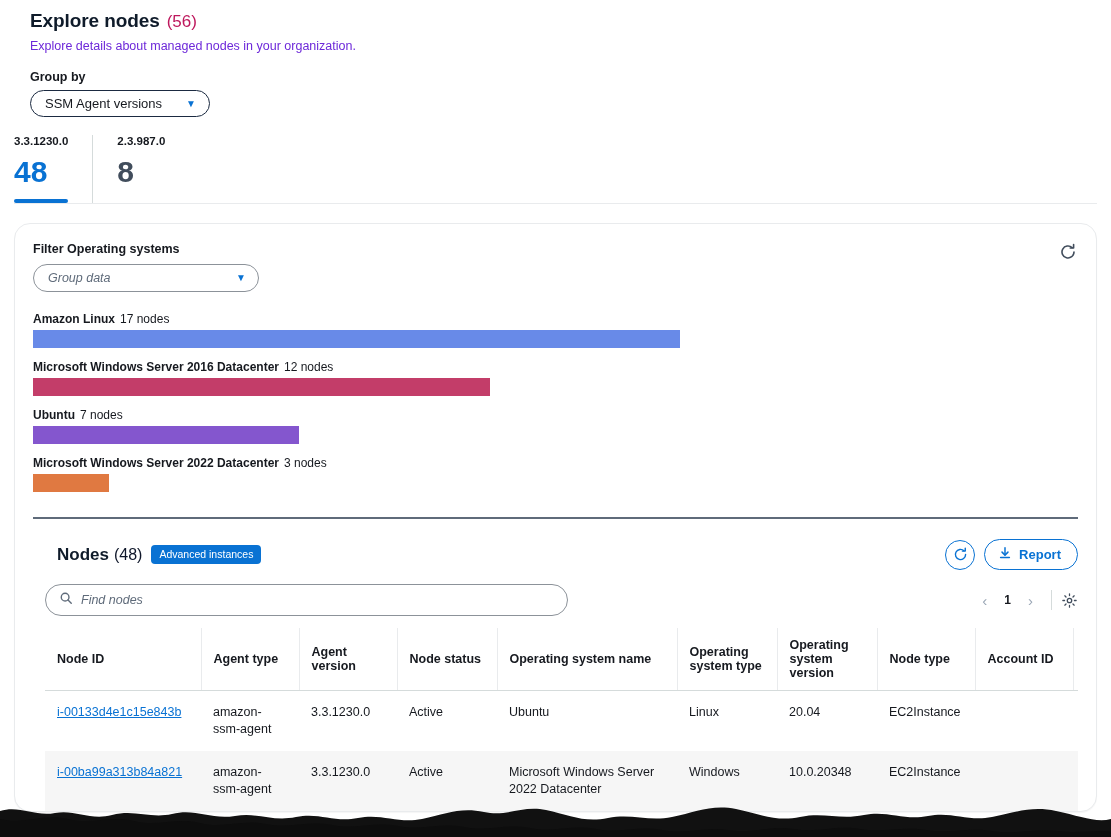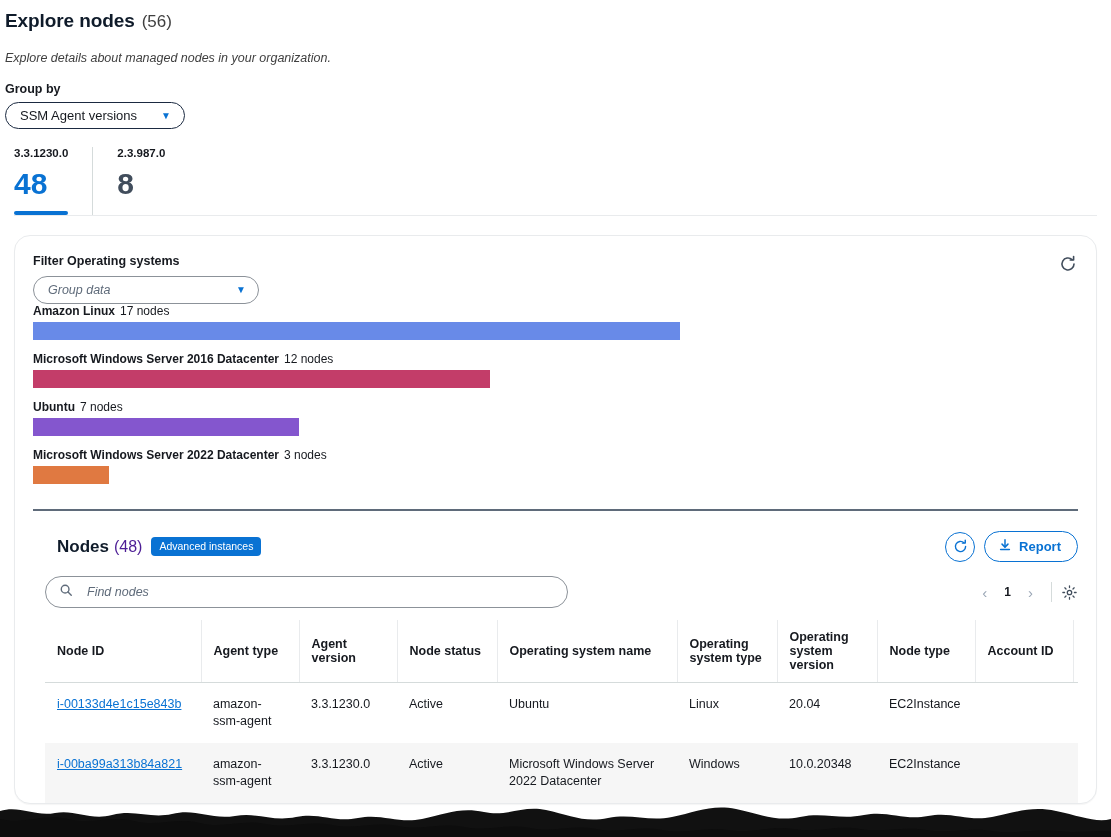--- a/index.html
+++ b/index.html
@@ -7,25 +7,25 @@
     margin: 0; padding: 0;
     width: 1111px; height: 837px;
     background: #ffffff;
     font-family: "Liberation Sans", sans-serif;
     color: #16191f;
     overflow: hidden;
   }
   .page { position: relative; width: 1111px; height: 837px; background: #fff; }
 
   
-  .header { padding: 10px 14px 0 5px; }
+  .header { padding: 10px 14px 0 30px; }
   .title-row { display: flex; align-items: baseline; gap: 7px; }
   .page-title { font-size: 19px; font-weight: bold; color: #0f1b2a; letter-spacing: -0.1px; }
-  .page-count { font-size: 17px; color: #404040; font-weight: normal; }
-  .page-desc { font-size: 12.5px; color: #404040; margin-top: 19px; font-style: italic; }
+  .page-count { font-size: 17px; color: #be185d; font-weight: normal; }
+  .page-desc { font-size: 12.5px; color: #6d28d9; margin-top: 7px; }
 
   
   .groupby-wrap { margin-top: 17px; }
   .groupby-label { font-size: 12.5px; font-weight: bold; color: #16191f; }
   .select-box {
     margin-top: 6px;
     display: inline-flex; align-items: center; gap: 24px;
     border: 1px solid #1b2a41; border-radius: 17px;
     padding: 5px 13px 5px 14px; background: #fff;
     font-size: 13px; color: #16191f; cursor: pointer;
@@ -62,57 +62,57 @@
     border: 1px solid #8c9299; border-radius: 16px;
     padding: 6px 12px 6px 14px; background: #fff;
   }
   .filter-placeholder { font-size: 12.5px; color: #5f6b7a; font-style: italic; }
   .card-refresh {
     position: absolute; top: 18px; right: 18px;
     width: 20px; height: 20px; cursor: pointer; color: #414d5c;
   }
 
   
-  .bars { margin-top: 0; padding-bottom: 4px; }
+  .bars { margin-top: 20px; padding-bottom: 4px; }
   .bar-row { margin-bottom: 12px; }
   .bar-caption { font-size: 12px; margin-bottom: 4px; white-space: nowrap; }
   .bar-name { font-weight: bold; color: #16191f; }
   .bar-count { color: #16191f; margin-left: 5px; font-weight: normal; }
   .bar-track { height: 18px; }
   .bar-fill { height: 18px; }
 
   .card-divider { margin: 9px 0 0 0; border-top: 2px solid #5f6b7a; }
 
   
   .nodes-sec { padding: 20px 14px 0 18px; }
   .nodes-head { display: flex; align-items: center; justify-content: space-between; }
   .nodes-title-row { display: flex; align-items: center; gap: 9px; }
   .nodes-title { font-size: 17px; font-weight: bold; color: #0f1b2a; margin-left: 12px; }
-  .nodes-count { font-size: 16px; color: #4c1d95; font-weight: normal; margin-left: -4px; }
+  .nodes-count { font-size: 16px; color: #0f172a; font-weight: normal; margin-left: -4px; }
   .badge {
     background: #0972d3; color: #fff; font-size: 10.5px;
     padding: 3px 8px 4px 8px; border-radius: 4px; white-space: nowrap;
   }
   .head-actions { display: flex; align-items: center; gap: 9px; text-align: center; }
   .icon-btn-round {
     width: 30px; height: 30px; border: 1px solid #0972d3; border-radius: 50%;
     display: flex; align-items: center; justify-content: center;
     color: #0972d3; cursor: pointer; background: #fff;
   }
   .report-btn {
     display: flex; align-items: center; gap: 7px;
     border: 1px solid #0972d3; border-radius: 16px;
     padding: 6px 16px 6px 13px; color: #0972d3; background: #fff;
     font-size: 13px; font-weight: bold; cursor: pointer;
   }
 
   
   .tools-row { display: flex; align-items: center; justify-content: space-between; margin-top: 14px; }
   .search-box {
-    width: 523px; display: flex; align-items: center; gap: 14px;
+    width: 523px; display: flex; align-items: center; gap: 8px;
     border: 1px solid #8c9299; border-radius: 16px; padding: 6px 12px 6px 13px;
     background: #fff;
   }
   .search-placeholder { font-size: 12.5px; color: #5f6b7a; font-style: italic; }
   .pager { display: flex; align-items: center; gap: 2px; }
   .pg-arrow { color: #9ba7b6; font-size: 15px; padding: 2px 9px; cursor: pointer; }
   .pg-num { font-size: 12px; font-weight: bold; color: #16191f; padding: 2px 6px; cursor: pointer; }
   .pg-sep { width: 1px; height: 20px; background: #d5dbdb; margin: 0 7px; }
   .gear-btn { color: #414d5c; cursor: pointer; display: flex; align-items: center; }
 

